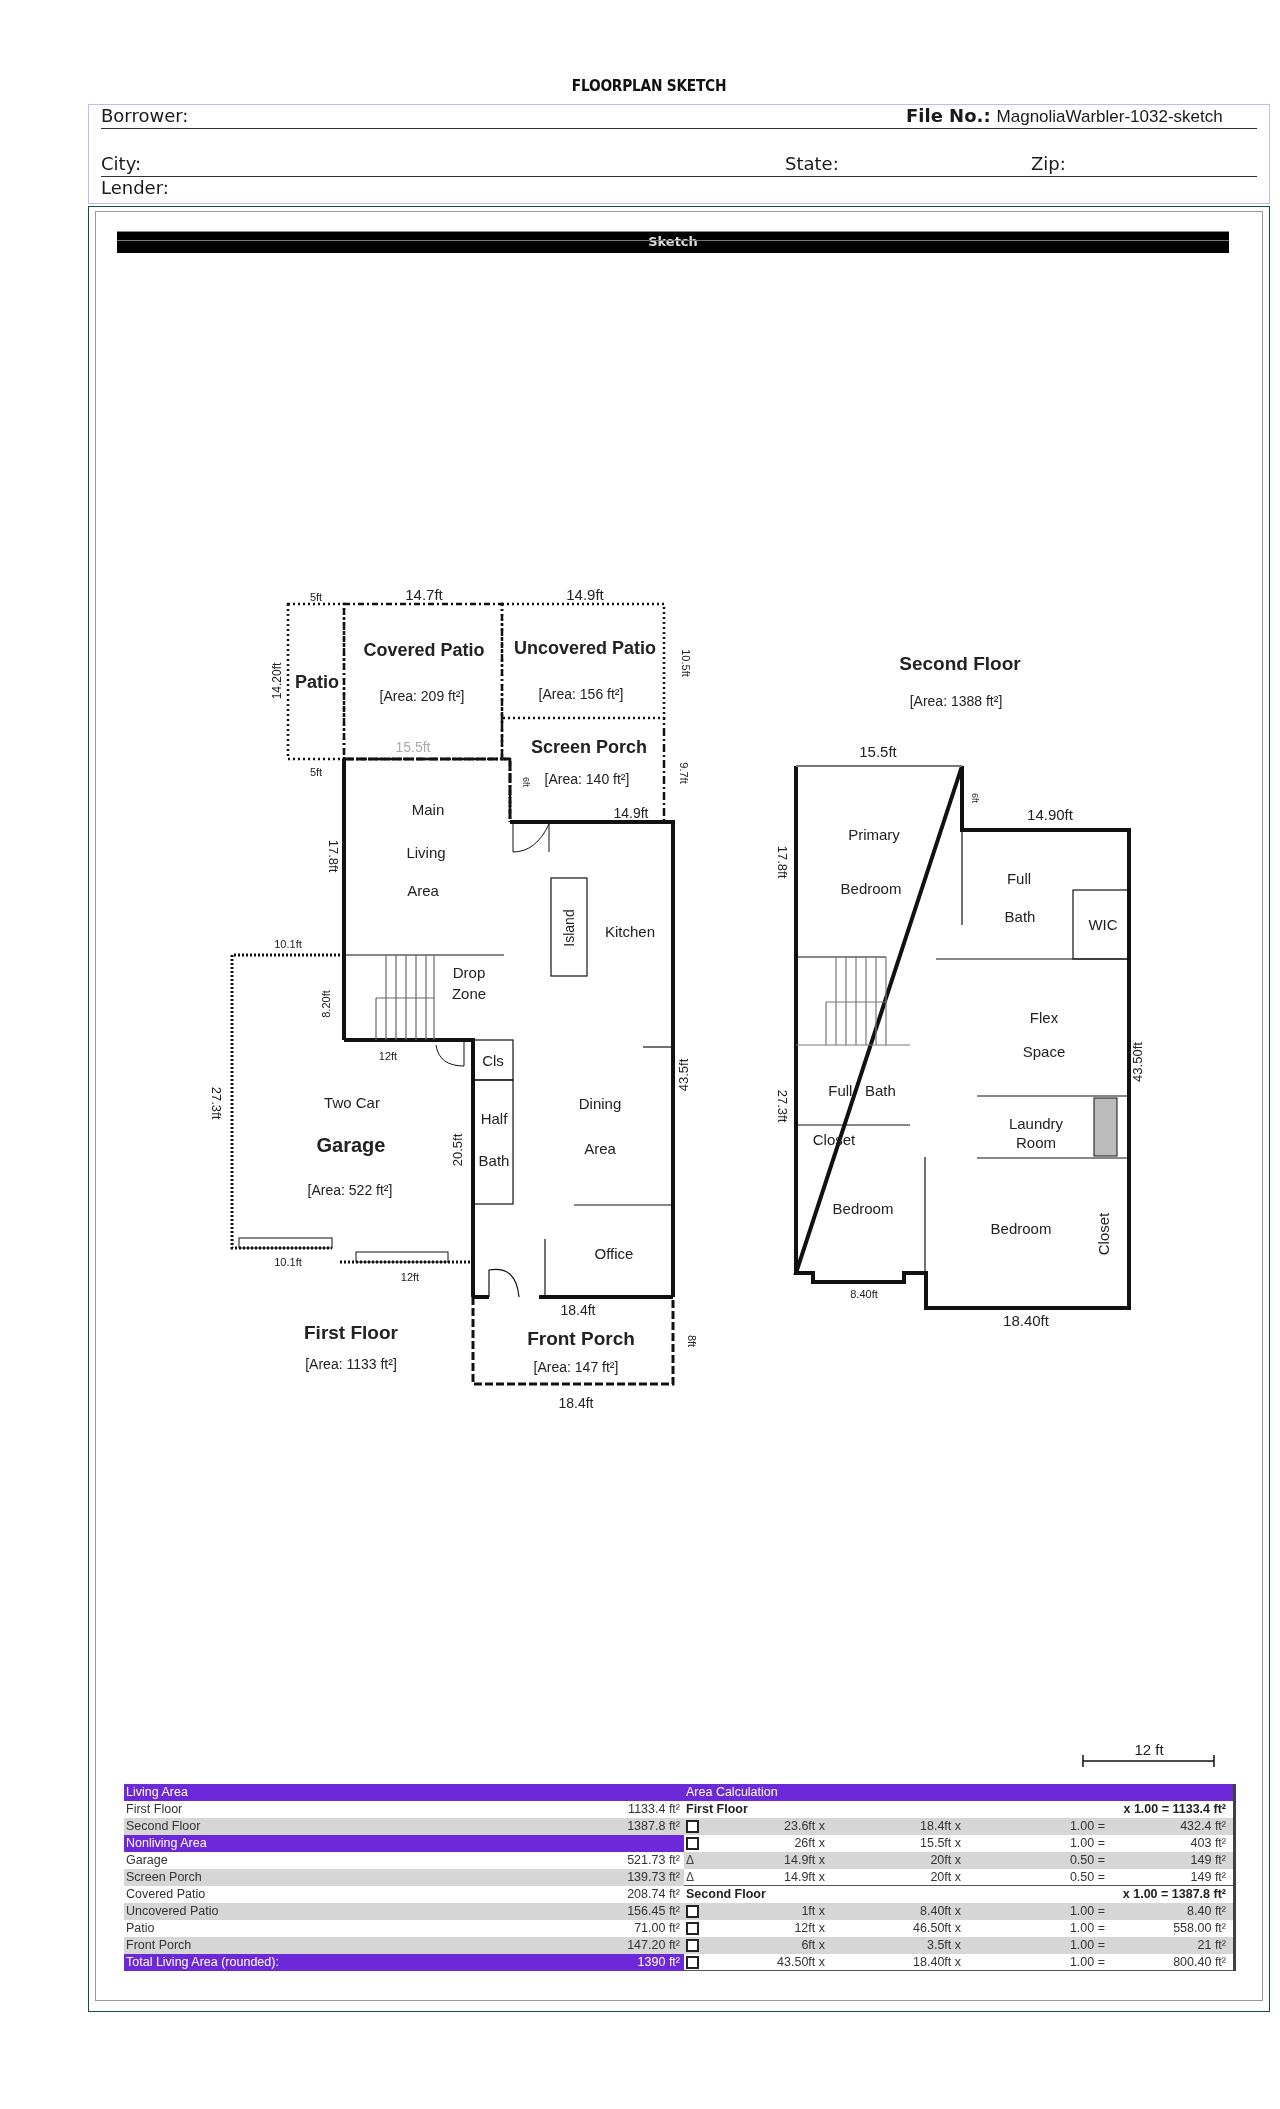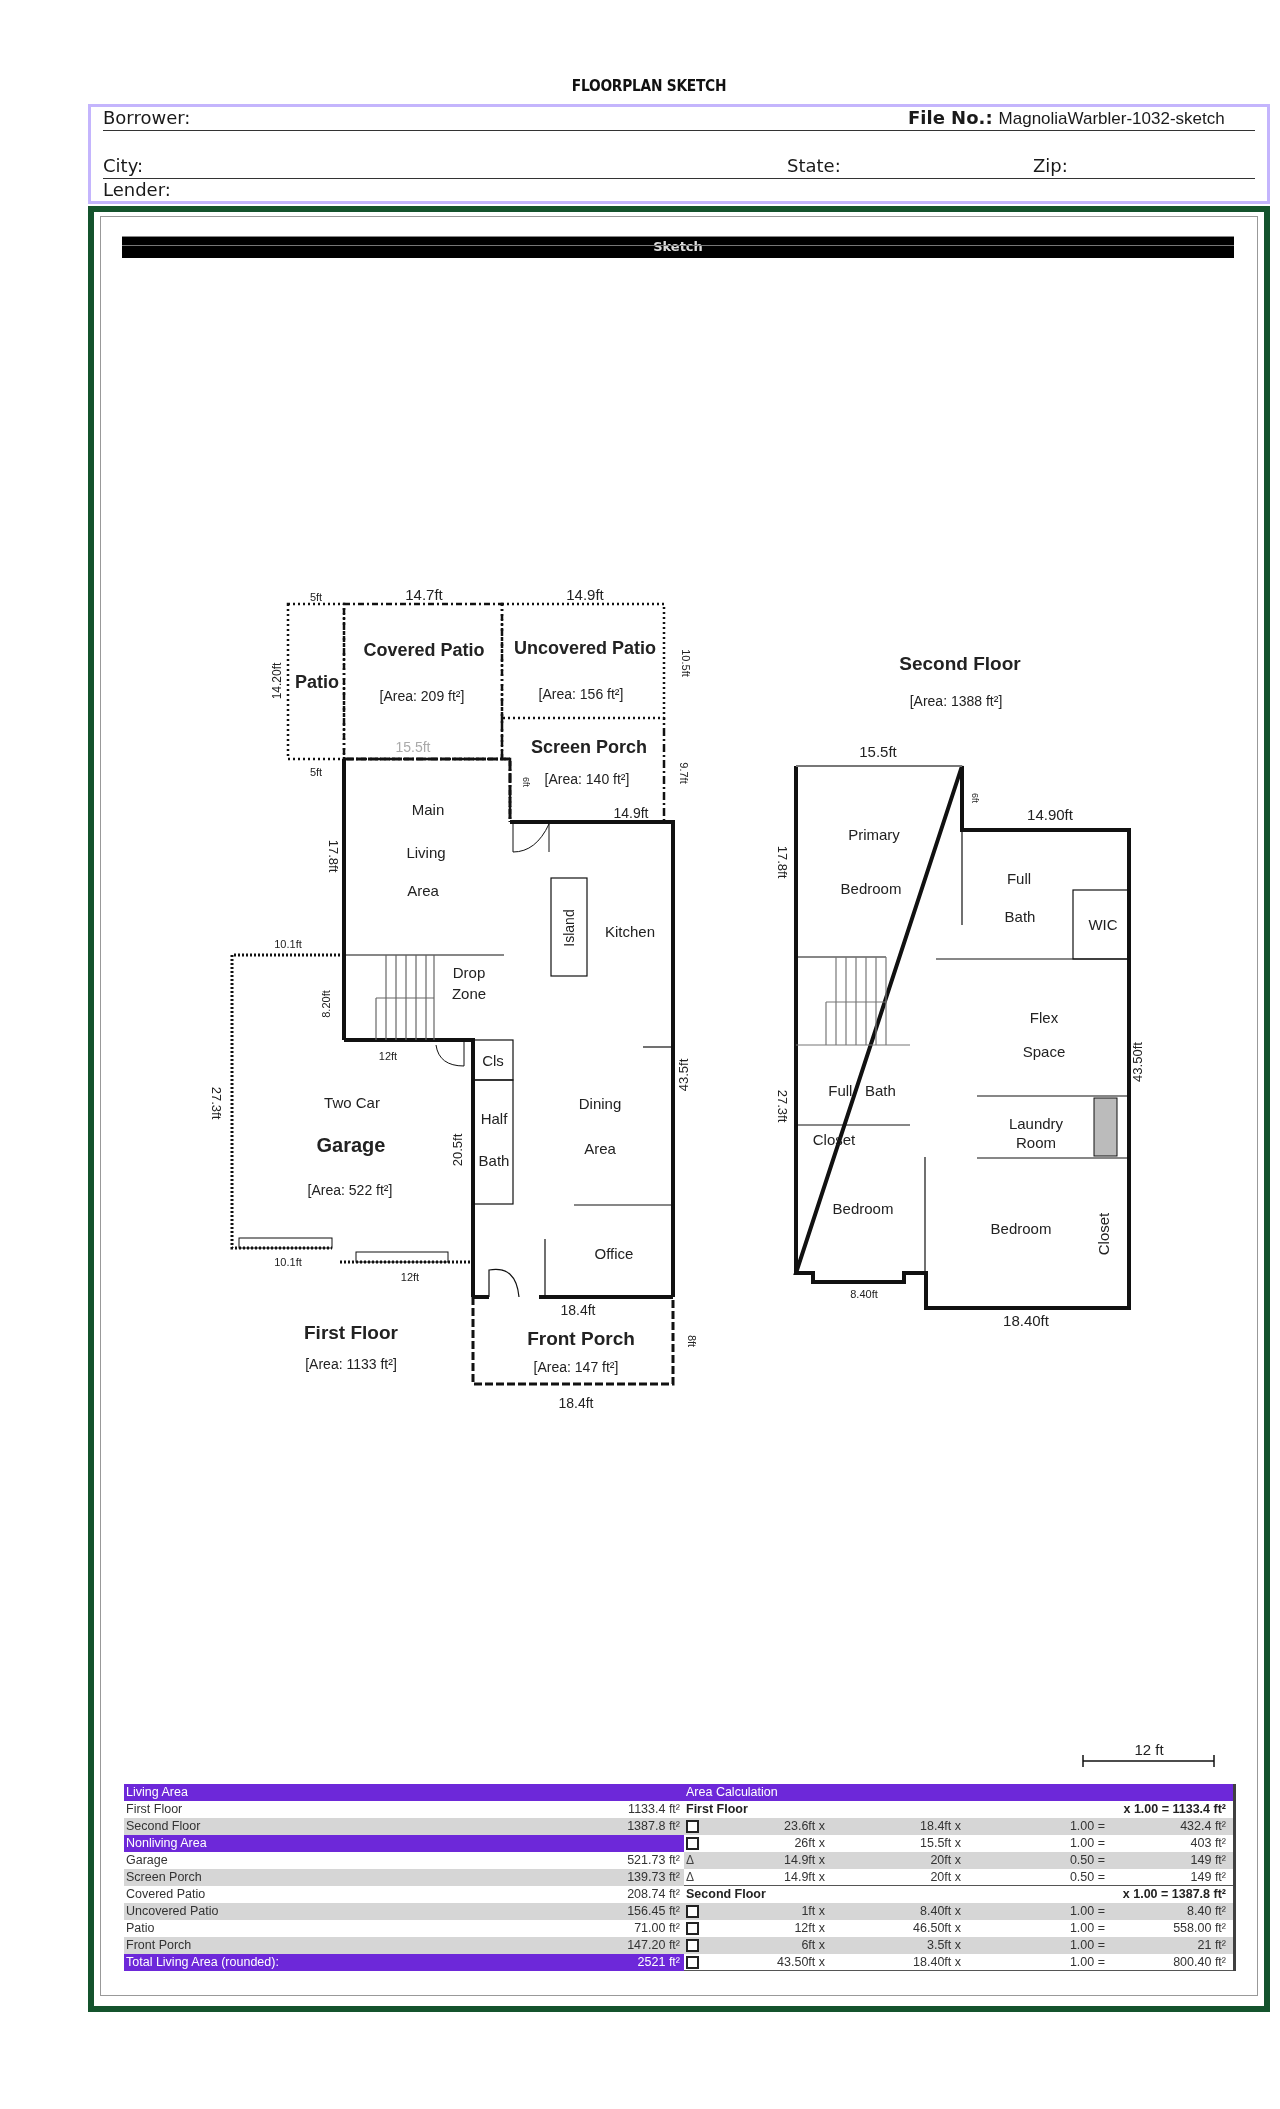--- a/index.html
+++ b/index.html
@@ -1,24 +1,24 @@
 <!DOCTYPE html>
 <html><head>
 <meta charset="utf-8">
 <style>
   * { box-sizing: border-box; margin: 0; padding: 0; }
   html, body { width: 1280px; height: 2109px; background: #ffffff; font-family: "Liberation Sans", sans-serif; color: #111; overflow: hidden; }
   .page { position: relative; width: 1280px; height: 2109px; margin-left: 36px; }
   .doc-title { position: absolute; top: 76px; left: 0; width: 1226px; text-align: center; font-family: "DejaVu Sans", sans-serif; font-weight: bold; font-size: 16px; letter-spacing: -0.3px; transform: scaleX(0.86); color: #111; }
-  .header-box { position: absolute; top: 104px; left: 52px; width: 1182px; height: 100px; border: 3px solid #c4b5fd; }
+  .header-box { position: absolute; top: 104px; left: 52px; width: 1182px; height: 100px; border: 1px solid #c4b5fd; }
   .hrow { position: absolute; left: 12px; right: 12px; height: 24px; border-bottom: 1.5px solid #333; font-family: "DejaVu Sans", sans-serif; font-size: 18px; line-height: 24px; color: #1a1a1a; }
   .hrow span { position: absolute; top: -1px; white-space: nowrap; }
   .hrow .fval { font-family: "Liberation Sans", sans-serif; font-size: 17px; margin-left: 6px; }
   .hrow.last { border-bottom: none; }
-  .sketch-box { position: absolute; top: 206px; left: 52px; width: 1182px; height: 1806px; border: 6px solid #14532d; }
+  .sketch-box { position: absolute; top: 206px; left: 52px; width: 1182px; height: 1806px; border: 1px solid #14532d; }
   .sketch-inner { position: absolute; top: 4px; left: 6px; right: 6px; bottom: 10px; border: 1px solid #999; }
   .sketch-bar { position: absolute; top: 24px; left: 28px; width: 1112px; height: 22px; background: #000; border-top: 1px solid #888; color: #ddd; font-family: "DejaVu Sans", sans-serif; font-weight: bold; font-size: 13px; text-align: center; line-height: 20px; }
   .sketch-bar::after { content: ""; position: absolute; left: 0; right: 0; top: 8px; height: 1px; background: #777; }
   svg.plan { position: absolute; top: 0; left: 0; }
   svg text { font-family: "Liberation Sans", sans-serif; }
   .area-table { position: absolute; top: 1784px; left: 88px; width: 1112px; font-family: "Liberation Sans", sans-serif; font-size: 12.5px; color: #333; }
   .tcol-left { position: absolute; top: 0; left: 0; width: 560px; }
   .tcol-right { position: absolute; top: 0; left: 560px; width: 552px; border-right: 3px solid #404040; }
   .trow { height: 17px; line-height: 17px; position: relative; white-space: nowrap; }
   .trow.alt { background: #d6d6d6; }
@@ -252,21 +252,21 @@
       <div class="trow">
           <span class="lbl">Patio</span>
           <span class="val">71.00 ft²</span>
         </div>
       <div class="trow alt">
           <span class="lbl">Front Porch</span>
           <span class="val">147.20 ft²</span>
         </div>
       <div class="trow head">
           <span class="lbl">Total Living Area (rounded):</span>
-          <span class="val">2521 ft²</span>
+          <span class="val">1390 ft²</span>
         </div>
     </div>
 
     <div class="tcol-right">
       <div class="trow head">
           <span class="lbl">Area Calculation</span>
         </div>
       <div class="trow sub">
           <span class="lbl">First Floor</span>
           <span class="c4">x 1.00 = 1133.4 ft²</span>

